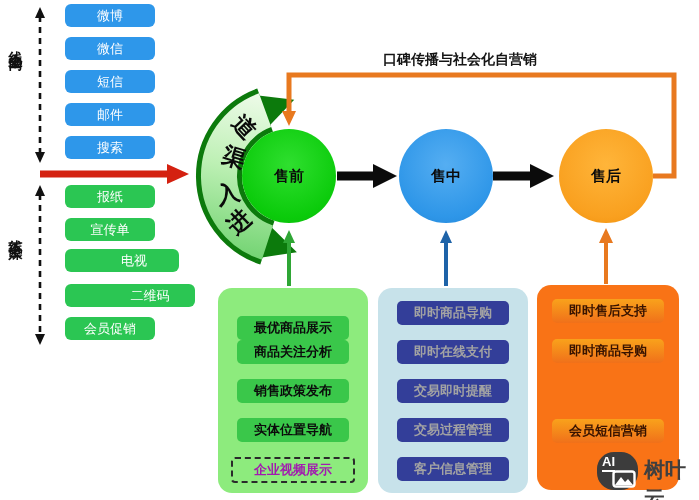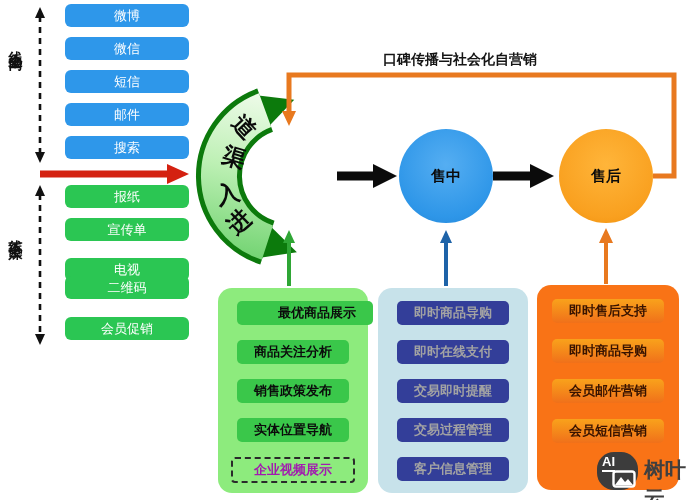--- a/index.html
+++ b/index.html
@@ -5,21 +5,21 @@
   html,body{margin:0;padding:0;}
   body{font-family:"Liberation Sans","DejaVu Sans",sans-serif;background:#fff;}
   #canvas{position:relative;width:699px;height:500px;background:#fff;overflow:hidden;}
   #overlay{position:absolute;left:0;top:0;width:699px;height:500px;}
 
   
   .vlabel{position:absolute;writing-mode:vertical-rl;text-orientation:upright;
     font-size:14px;font-weight:bold;color:#111;letter-spacing:2px;}
 
   
-  .chan{position:absolute;left:65px;width:124px;height:23px;border-radius:6px;
+  .chan{position:absolute;left:65px;width:90px;height:23px;border-radius:6px;
     color:#fff;font-size:13px;line-height:23px;text-align:center;}
   .chan.online{background:#2E97EA;}
   .chan.offline{background:#2BC653;}
 
   
   .arcch{position:absolute;font-size:23px;font-weight:bold;color:#0a0a0a;line-height:1;}
 
   
   .circle{position:absolute;width:94px;height:94px;border-radius:50%;
     display:flex;align-items:center;justify-content:center;
@@ -109,58 +109,60 @@
   <div class="vlabel" style="left:7px;top:229px;">线下全媒</div>
 
   <div class="chan online" style="top:4px;">微博</div>
   <div class="chan online" style="top:37px;">微信</div>
   <div class="chan online" style="top:70px;">短信</div>
   <div class="chan online" style="top:103px;">邮件</div>
   <div class="chan online" style="top:136px;">搜索</div>
 
   <div class="chan offline" style="top:185px;">报纸</div>
   <div class="chan offline" style="top:218px;">宣传单</div>
-  <div class="chan offline" style="top:258px;">电视</div>
-  <div class="chan offline" style="top:276px;">二维码</div>
+  <div class="chan offline" style="top:249px;padding-left:24px;">电视</div>
+  <div class="chan offline" style="top:284px;padding-left:40px;">二维码</div>
   <div class="chan offline" style="top:317px;">会员促销</div>
 
   <span class="arcch" style="left:239px;top:222px;transform:translate(-50%,-50%) rotate(-44deg);">进</span>
   <span class="arcch" style="left:228px;top:194px;transform:translate(-50%,-50%) rotate(-15deg);">入</span>
   <span class="arcch" style="left:234px;top:158px;transform:translate(-50%,-50%) rotate(17deg);">渠</span>
   <span class="arcch" style="left:244px;top:127px;transform:translate(-50%,-50%) rotate(47deg);">道</span>
 
+  <div class="circle c-pre" style="left:242px;top:129px;">
+    <span>售前</span>
+  </div>
   <div class="circle c-mid" style="left:399px;top:129px;justify-content:center;">
     <span>售中</span>
   </div>
   <div class="circle c-post" style="left:559px;top:129px;">
     <span>售后</span>
   </div>
 
   <div class="feedback">口碑传播与社会化自营销</div>
 
   <div class="panel p-green">
-    <div class="pitem" style="top:13px;padding-left:24px;">最优商品展示</div>
+    <div class="pitem" style="top:28px;">最优商品展示</div>
     <div class="pitem" style="top:52px;">商品关注分析</div>
     <div class="pitem" style="top:91px;">销售政策发布</div>
     <div class="pitem" style="top:130px;">实体位置导航</div>
     <div class="pitem dashed" style="top:169px;">企业视频展示</div>
   </div>
 
   <div class="panel p-blue">
     <div class="pitem" style="top:13px;">即时商品导购</div>
     <div class="pitem" style="top:52px;">即时在线支付</div>
     <div class="pitem" style="top:91px;">交易即时提醒</div>
     <div class="pitem" style="top:130px;">交易过程管理</div>
     <div class="pitem" style="top:169px;">客户信息管理</div>
   </div>
 
   <div class="panel p-yellow">
     <div class="pitem" style="top:14px;">即时售后支持</div>
     <div class="pitem" style="top:54px;">即时商品导购</div>
-    <div class="pitem" style="top:94px;">会员邮件营销</div>
     <div class="pitem" style="top:134px;">会员短信营销</div>
   </div>
 
   <div class="wm-icon">
     <span class="wm-ai">AI</span>
     <svg class="wm-pic" width="24" height="18" viewBox="0 0 24 18">
       <rect x="1.5" y="1.5" width="21" height="15" rx="2.5" fill="none" stroke="#fff" stroke-width="2.4"></rect>
       <path d="M3,15 L9,7 L13,12 L16,9 L21,15 Z" fill="#fff"></path>
     </svg>
   </div>

